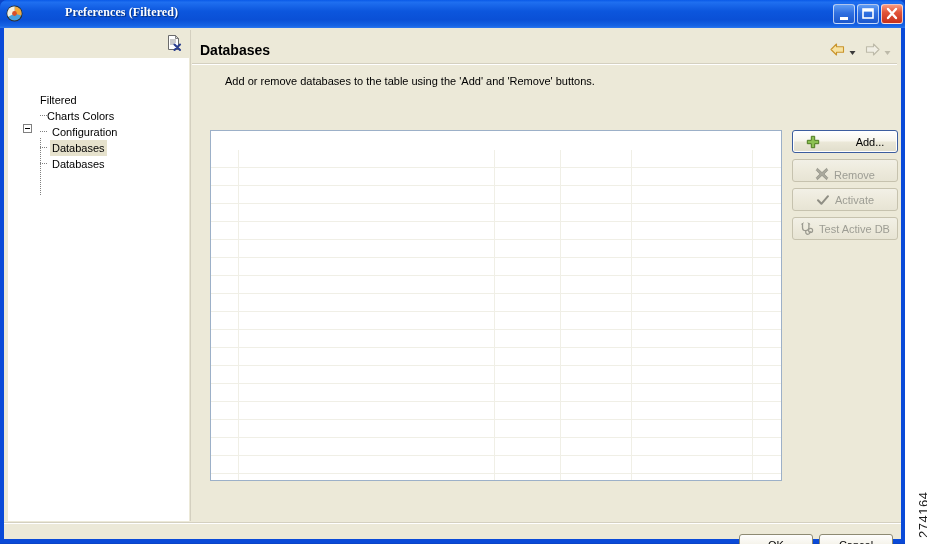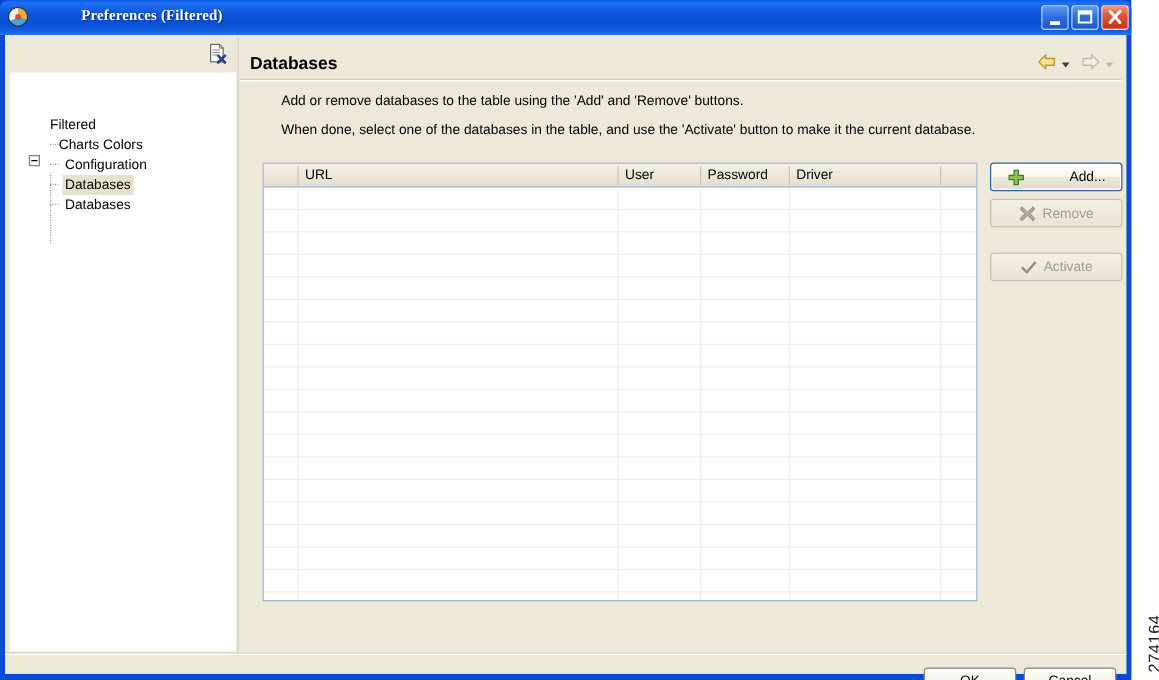--- a/index.html
+++ b/index.html
@@ -291,22 +291,22 @@
     box-shadow: 0 0 0 1px #ffffff inset;
     background: linear-gradient(to bottom,#ffffff 0%, #f7f5ec 48%, #ebe8d8 52%, #e0ddcb 100%);
     gap: 36px;
   }
   .sidebtn.disabled {
     color: #9d9d94;
     background: linear-gradient(to bottom,#f2f0e6 0%, #edeadc 50%, #e7e4d4 100%);
     border: 1px solid #c6c2ae;
   }
   #sb-add      { top: 100px; }
-  #sb-remove   { top: 129px; }
-  #sb-activate { top: 172px; }
+  #sb-remove   { top: 129px; align-items: flex-end; }
+  #sb-activate { top: 158px; }
   #sb-test     { top: 187px; }
   .btn-ico { width: 14px; height: 14px; flex: 0 0 auto; }
 
   
   #bottom-sep {
     position: absolute;
     left: 0px; top: 494px;
     width: 897px; height: 1px;
     background: #d4d0c0;
   }
@@ -454,36 +454,22 @@
           <svg width="7" height="6" viewBox="0 0 7 6">
               <path d="M0.5 1 L6.5 1 L3.5 5 Z" fill="#bdbaa9"></path>
             </svg>
         </span>
       </div>
 
       <div id="title-rule"></div>
       <div id="title-rule2"></div>
 
       <div class="desc-line" id="desc1">Add or remove databases to the table using the 'Add' and 'Remove' buttons.</div>
-      <div class="desc-line" id="desc2">When done, select one of the databases in the table, and use the 'Activate' button to make it the current database.</div>
 
       <div id="table-wrap">
-        <div id="table-head">
-          <div class="th" style="left:0px;   width:28px;"></div>
-          <div class="th-sep" style="left:27px;"></div>
-          <div class="th" style="left:28px;  width:255px;">URL</div>
-          <div class="th-sep" style="left:283px;"></div>
-          <div class="th" style="left:284px; width:65px;">User</div>
-          <div class="th-sep" style="left:349px;"></div>
-          <div class="th" style="left:350px; width:70px;">Password</div>
-          <div class="th-sep" style="left:420px;"></div>
-          <div class="th" style="left:421px; width:120px;">Driver</div>
-          <div class="th-sep" style="left:541px;"></div>
-          <div class="th" style="left:542px; width:28px;"></div>
-        </div>
 
         <div id="table-body">
           <div class="trow" style="top:0px;"></div>
           <div class="trow" style="top:18px;"></div>
           <div class="trow" style="top:36px;"></div>
           <div class="trow" style="top:54px;"></div>
           <div class="trow" style="top:72px;"></div>
           <div class="trow" style="top:90px;"></div>
           <div class="trow" style="top:108px;"></div>
           <div class="trow" style="top:126px;"></div>
@@ -526,20 +512,31 @@
 
       <div class="sidebtn disabled" id="sb-activate">
         <span class="btn-ico">
           <svg width="14" height="14" viewBox="0 0 14 14">
             <path d="M2 7.3 L5.4 10.8 L12 3.2" fill="none" stroke="#8f8e84" stroke-width="2" stroke-linecap="round" stroke-linejoin="round"></path>
           </svg>
         </span>
         <span>Activate</span>
       </div>
 
+      <div class="sidebtn disabled" id="sb-test">
+        <span class="btn-ico">
+          <svg width="14" height="14" viewBox="0 0 14 14">
+            <path d="M2.5 1.5 v4 a3.2 3.2 0 0 0 6.4 0 v-4" fill="none" stroke="#9b9a90" stroke-width="1.3"></path>
+            <path d="M5.7 8.7 v1.4 a2.2 2.2 0 0 0 4.4 0 v-1" fill="none" stroke="#9b9a90" stroke-width="1.2"></path>
+            <circle cx="10.6" cy="8.4" r="2" fill="none" stroke="#9b9a90" stroke-width="1.2"></circle>
+            <path d="M1.3 2.3 L3.7 0.8 M7.7 0.8 L10.1 2.3" stroke="#9b9a90" stroke-width="1"></path>
+          </svg>
+        </span>
+        <span>Test Active DB</span>
+      </div>
     </div>
 
     <div id="bottom-sep"></div>
     <div id="bottom-sep2"></div>
 
     <div class="dlgbtn" id="dlg-ok">
       <span>OK</span>
     </div>
     <div class="dlgbtn" id="dlg-cancel">
       <span>Cancel</span>

